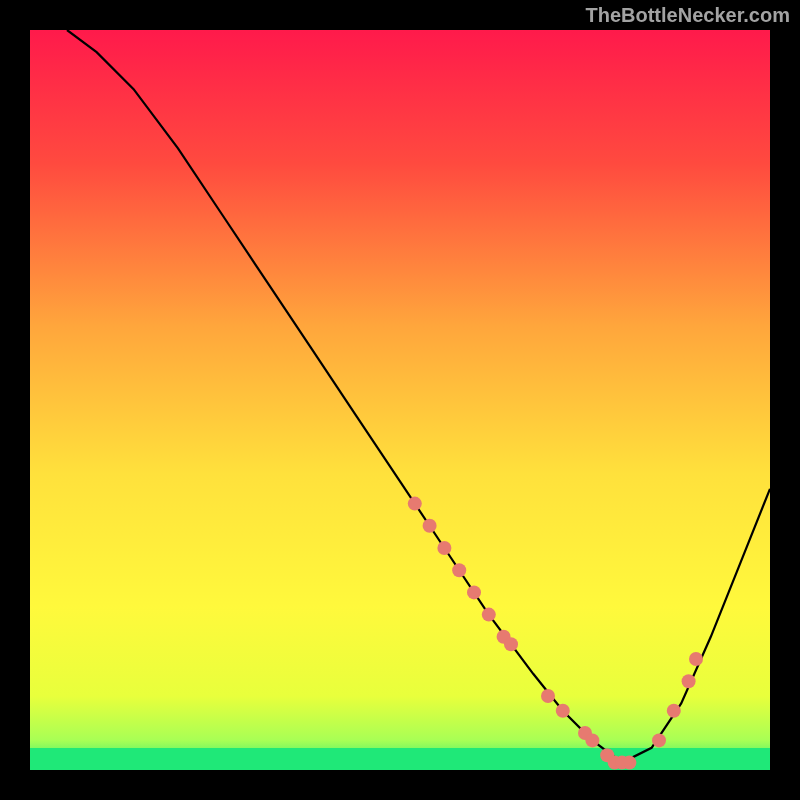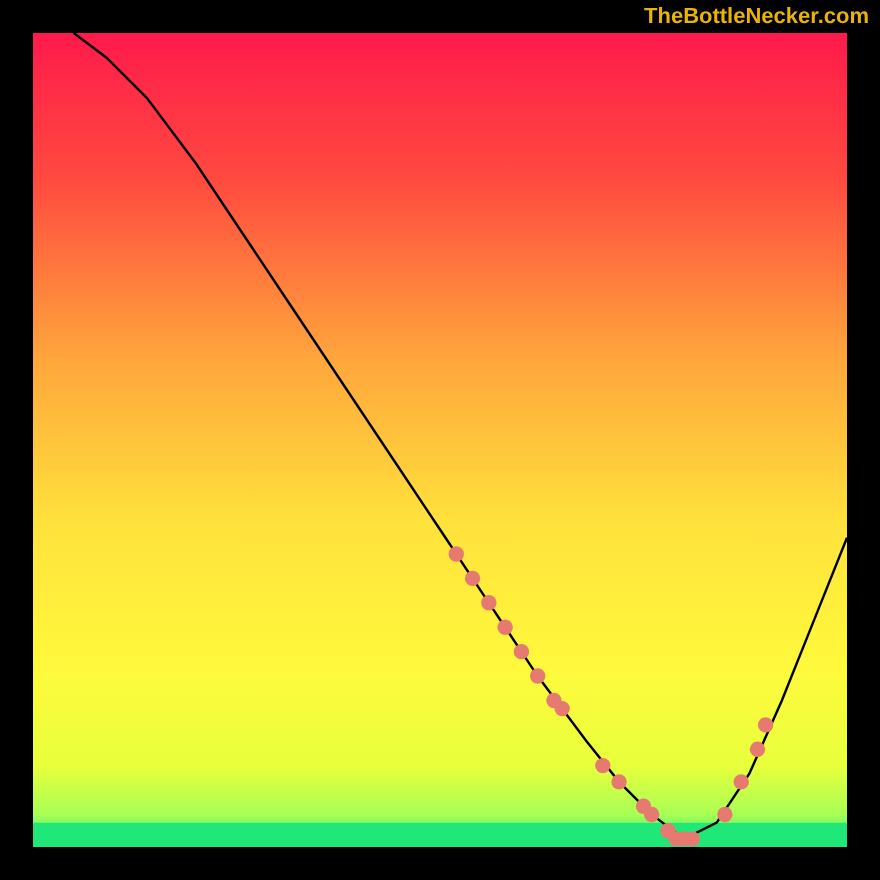--- a/index.html
+++ b/index.html
@@ -13,21 +13,21 @@
   .outer {
     position: relative;
     width: 800px;
     height: 800px;
     background: #000;
   }
   .watermark {
     position: absolute;
     top: 4px;
     right: 10px;
-    color: #eab308;
+    color: #a3a3a3;
     font-size: 20px;
     font-weight: bold;
     z-index: 10;
   }
   .plot {
     position: absolute;
     left: 30px;
     top: 30px;
     width: 740px;
     height: 740px;

